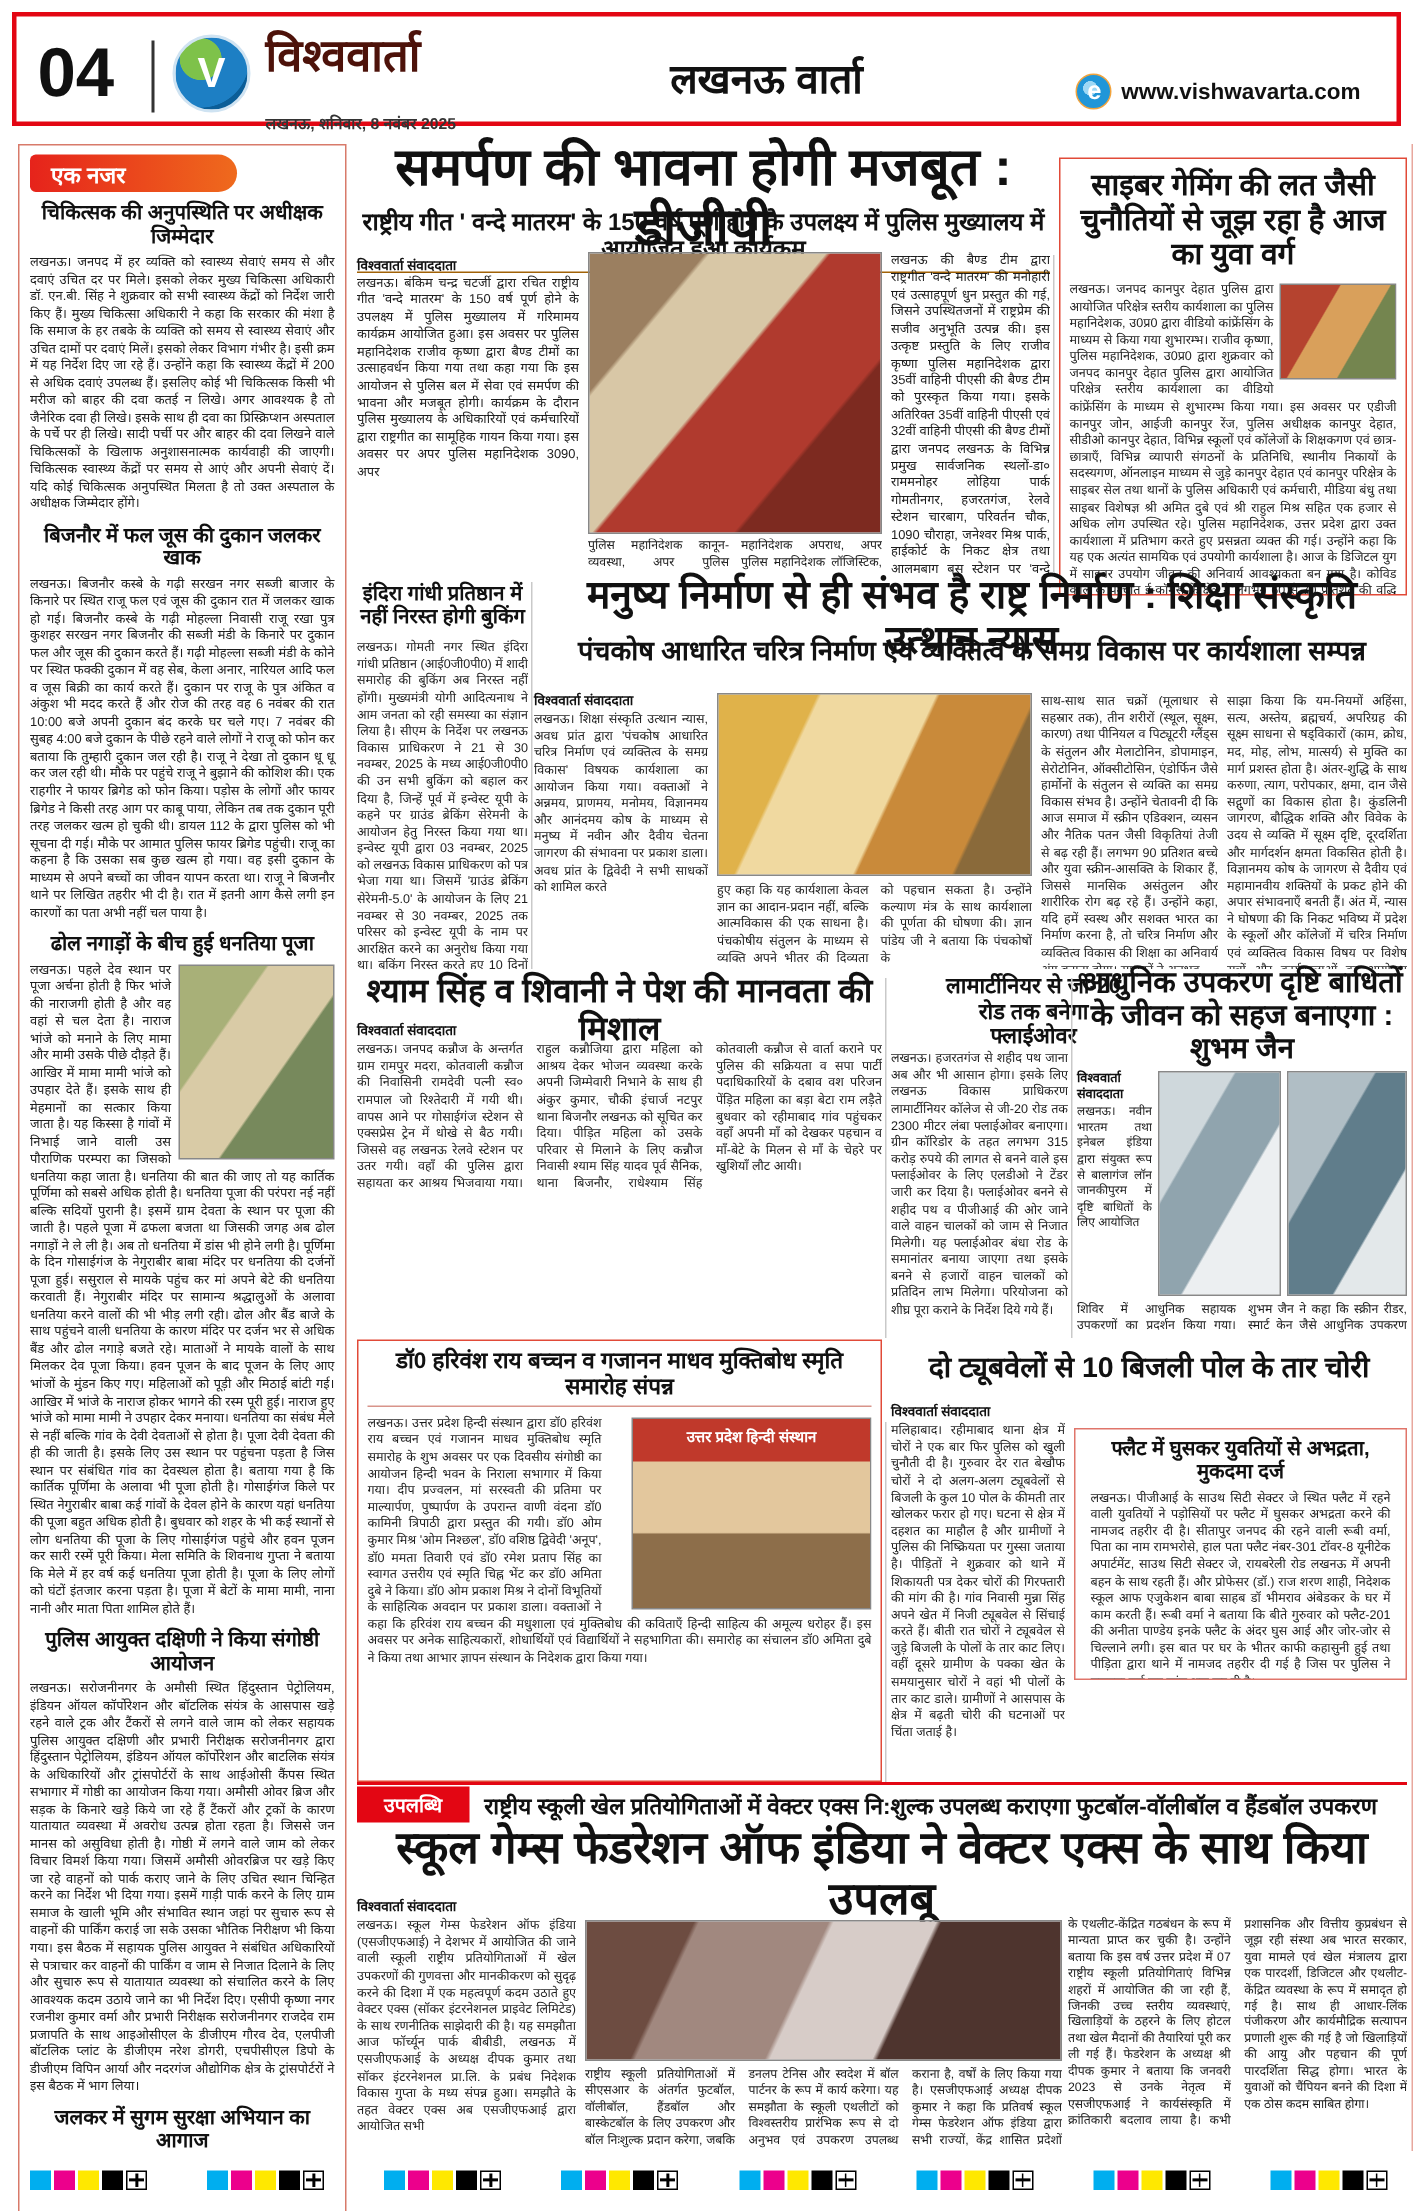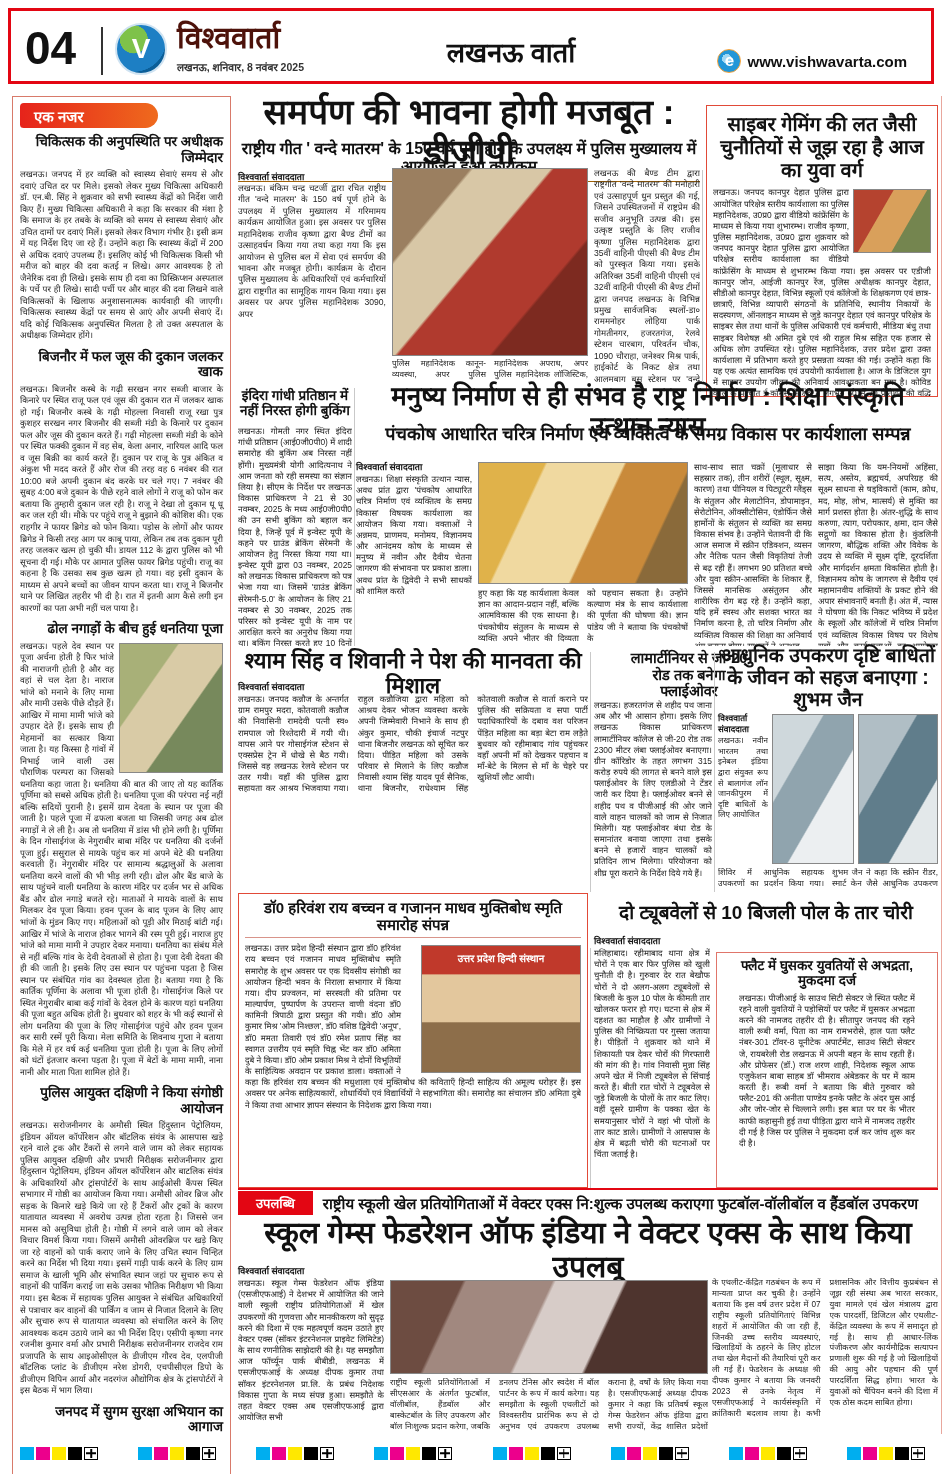--- a/index.html
+++ b/index.html
@@ -12,35 +12,35 @@
   .photo{background:#999;border:1px solid #888;box-sizing:border-box;}
   
   #header{left:8px;top:8px;width:926px;height:76px;border:3px solid #e30613;box-sizing:border-box;background:#fff;}
   #pagenum{left:14px;top:14px;font-size:46px;font-weight:bold;color:#111;line-height:1;}
   #hdr-div{left:90px;top:16px;width:2px;height:48px;background:#333;}
   #logo{left:104px;top:12px;width:52px;height:52px;border-radius:50%;
         background:radial-gradient(circle at 35% 30%,#7ec24a 0 30%,#1d7fc4 31% 70%,#0b5e98 71% 100%);
         display:flex;align-items:center;justify-content:center;color:#fff;font-weight:bold;font-size:28px;border:2px solid #cfe3f2;box-sizing:border-box;}
   #masthead{left:166px;top:10px;}
   #paper-name{font-size:30px;font-weight:bold;color:#4d120a;line-height:1.1;}
-  #dateline{font-size:10.5px;font-weight:bold;color:#333;margin-top:6px;}
+  #dateline{font-size:10.5px;font-weight:bold;color:#333;margin-top:21px;}
   #section-title{left:330px;top:22px;width:340px;text-align:center;font-size:27px;font-weight:bold;color:#111;}
   #site{right:24px;top:38px;display:flex;align-items:center;gap:6px;position:absolute;}
   #e-icon{width:24px;height:24px;border-radius:50%;
           background:radial-gradient(circle at 40% 40%,#9ed8f5 0 25%,#2196d8 26% 100%);
           color:#fff;font-weight:bold;font-size:17px;display:flex;align-items:center;justify-content:center;
           border:1px solid #f2a33c;box-sizing:border-box;}
   #site-text{font-size:15px;font-weight:bold;color:#111;}
   
   #sidebar{left:12px;top:96px;width:219px;height:1439px;border:1px solid #d87a6a;box-sizing:border-box;padding:6px 7px;overflow:hidden;}
   #eknajar{width:138px;height:25px;border-radius:4px 13px 13px 4px;
            background:linear-gradient(90deg,#e6231b,#ef6a1d);color:#fff;font-weight:bold;font-size:15px;
            display:flex;align-items:center;padding-left:14px;box-sizing:border-box;margin-bottom:6px;}
   .sb-art{margin-bottom:7px;}
-  .sb-hl{font-size:13.5px;font-weight:bold;color:#111;text-align:right;line-height:1.15;margin:3px 0 4px 0;}
+  .sb-hl{font-size:13.5px;font-weight:bold;color:#111;text-align:center;line-height:1.15;margin:3px 0 4px 0;}
   .sb-body{font-size:8.6px;line-height:1.34;text-align:justify;color:#1d1d1d;}
   .sb-photo{float:right;width:102px;height:128px;margin:2px 0 3px 5px;
             background:linear-gradient(125deg,#a8b078 0 30%,#d9cba6 31% 60%,#77895c 61% 100%);border:1px solid #888;}
   
   .redbox{border:1.5px solid #e14a38;box-sizing:border-box;padding:5px 6px;}
   
   #footer{left:0;top:1440px;width:945px;height:26px;display:flex;justify-content:space-around;align-items:center;position:absolute;}
   .cmyk{display:flex;gap:2px;}
   .sw{width:14px;height:13px;display:inline-block;}
   .sw.c{background:#00aeef;} .sw.m{background:#ec008c;} .sw.y{background:#ffe800;} .sw.k{background:#000;}
@@ -89,21 +89,21 @@
         <span>लखनऊ। पहले देव स्थान पर पूजा अर्चना होती है फिर भांजे की नाराजगी होती है और वह वहां से चल देता है। नाराज भांजे को मनाने के लिए मामा और मामी उसके पीछे दौड़ते हैं। आखिर में मामा मामी भांजे को उपहार देते हैं। इसके साथ ही मेहमानों का सत्कार किया जाता है। यह किस्सा है गांवों में निभाई जाने वाली उस पौराणिक परम्परा का जिसको धनतिया कहा जाता है। धनतिया की बात की जाए तो यह कार्तिक पूर्णिमा को सबसे अधिक होती है। धनतिया पूजा की परंपरा नई नहीं बल्कि सदियों पुरानी है। इसमें ग्राम देवता के स्थान पर पूजा की जाती है। पहले पूजा में ढफला बजता था जिसकी जगह अब ढोल नगाड़ों ने ले ली है। अब तो धनतिया में डांस भी होने लगी है। पूर्णिमा के दिन गोसाईगंज के नेगुराबीर बाबा मंदिर पर धनतिया की दर्जनों पूजा हुई। ससुराल से मायके पहुंच कर मां अपने बेटे की धनतिया करवाती हैं। नेगुराबीर मंदिर पर सामान्य श्रद्धालुओं के अलावा धनतिया करने वालों की भी भीड़ लगी रही। ढोल और बैंड बाजे के साथ पहुंचने वाली धनतिया के कारण मंदिर पर दर्जन भर से अधिक बैंड और ढोल नगाड़े बजते रहे। माताओं ने मायके वालों के साथ मिलकर देव पूजा किया। हवन पूजन के बाद पूजन के लिए आए भांजों के मुंडन किए गए। महिलाओं को पूड़ी और मिठाई बांटी गई। आखिर में भांजे के नाराज होकर भागने की रस्म पूरी हुई। नाराज हुए भांजे को मामा मामी ने उपहार देकर मनाया। धनतिया का संबंध मेले से नहीं बल्कि गांव के देवी देवताओं से होता है। पूजा देवी देवता की ही की जाती है। इसके लिए उस स्थान पर पहुंचना पड़ता है जिस स्थान पर संबंधित गांव का देवस्थल होता है। बताया गया है कि कार्तिक पूर्णिमा के अलावा भी पूजा होती है। गोसाईगंज किले पर स्थित नेगुराबीर बाबा कई गांवों के देवल होने के कारण यहां धनतिया की पूजा बहुत अधिक होती है। बुधवार को शहर के भी कई स्थानों से लोग धनतिया की पूजा के लिए गोसाईगंज पहुंचे और हवन पूजन कर सारी रस्में पूरी किया। मेला समिति के शिवनाथ गुप्ता ने बताया कि मेले में हर वर्ष कई धनतिया पूजा होती है। पूजा के लिए लोगों को घंटों इंतजार करना पड़ता है। पूजा में बेटों के मामा मामी, नाना नानी और माता पिता शामिल होते हैं।</span>
       </div>
     </div>
 
     <div class="sb-art">
       <div class="sb-hl">पुलिस आयुक्त दक्षिणी ने  किया संगोष्ठी आयोजन</div>
       <div class="sb-body">लखनऊ। सरोजनीनगर के अमौसी स्थित हिंदुस्तान पेट्रोलियम, इंडियन ऑयल कॉर्पोरेशन और बॉटलिक संयंत्र के आसपास खड़े रहने वाले ट्रक और टैंकरों से लगने वाले जाम को लेकर सहायक पुलिस आयुक्त दक्षिणी और प्रभारी निरीक्षक सरोजनीनगर द्वारा हिंदुस्तान पेट्रोलियम, इंडियन ऑयल कॉर्पोरेशन और बाटलिक संयंत्र के अधिकारियों और ट्रांसपोर्टरों के साथ आईओसी कैंपस स्थित सभागार में गोष्ठी का आयोजन किया गया। अमौसी ओवर ब्रिज और सड़क के किनारे खड़े किये जा रहे हैं टैंकरों और ट्रकों के कारण यातायात व्यवस्था में अवरोध उत्पन्न होता रहता है। जिससे जन मानस को असुविधा होती है। गोष्ठी में लगने वाले जाम को लेकर विचार विमर्श किया गया। जिसमें अमौसी ओवरब्रिज पर खड़े किए जा रहे वाहनों को पार्क कराए जाने के लिए उचित स्थान चिन्हित करने का निर्देश भी दिया गया। इसमें गाड़ी पार्क करने के लिए ग्राम समाज के खाली भूमि और संभावित स्थान जहां पर सुचारु रूप से वाहनों की पार्किंग कराई जा सके उसका भौतिक निरीक्षण भी किया गया। इस बैठक में सहायक पुलिस आयुक्त ने संबंधित अधिकारियों से पत्राचार कर वाहनों की पार्किंग व जाम से निजात दिलाने के लिए और सुचारु रूप से यातायात व्यवस्था को संचालित करने के लिए आवश्यक कदम उठाये जाने का भी निर्देश दिए। एसीपी कृष्णा नगर रजनीश कुमार वर्मा और प्रभारी निरीक्षक सरोजनीनगर राजदेव राम प्रजापति के साथ आइओसीएल के डीजीएम गौरव देव, एलपीजी बॉटलिक प्लांट के डीजीएम नरेश डोगरी, एचपीसीएल डिपो के डीजीएम विपिन आर्या और नदरगंज औद्योगिक क्षेत्र के ट्रांसपोर्टरों ने इस बैठक में भाग लिया।</div>
     </div>
 
     <div class="sb-art">
-      <div class="sb-hl">जनपद में सुगम सुरक्षा अभियान का आगाज</div>
+      <div class="sb-hl">जलकर में सुगम सुरक्षा अभियान का आगाज</div>
 
     </div>
 
   </div>
 
   <div class="abs hl" style="left:238px;top:92px;width:462px;font-size:35px;">समर्पण की भावना होगी मजबूत : डीजीपी</div>
   <div class="abs hl" style="left:238px;top:140px;width:462px;font-size:16px;border-bottom:1px solid #a16207;padding-bottom:5px;">राष्ट्रीय गीत ' वन्दे मातरम' के 150 वर्ष पूर्ण होने के उपलक्ष्य में पुलिस मुख्यालय में आयोजित हुआ कार्यक्रम</div>
   <div class="abs byline" style="left:238px;top:170px;">विश्ववार्ता संवाददाता</div>
   <div class="abs body" style="left:238px;top:183px;width:148px;height:199px;">लखनऊ। बंकिम चन्द्र चटर्जी द्वारा रचित राष्ट्रीय गीत 'वन्दे मातरम' के 150 वर्ष पूर्ण होने के उपलक्ष्य में पुलिस मुख्यालय में गरिमामय कार्यक्रम आयोजित हुआ। इस अवसर पर पुलिस महानिदेशक राजीव कृष्णा द्वारा बैण्ड टीमों का उत्साहवर्धन किया गया तथा कहा गया कि इस आयोजन से पुलिस बल में सेवा एवं समर्पण की भावना और मजबूत होगी। कार्यक्रम के दौरान पुलिस मुख्यालय के अधिकारियों एवं कर्मचारियों द्वारा राष्ट्रगीत का सामूहिक गायन किया गया। इस अवसर पर अपर पुलिस महानिदेशक 3090, अपर</div>
   <div class="abs photo" style="left:392px;top:168px;width:196px;height:188px;background:linear-gradient(130deg,#9b7f60 0 22%,#d8c7a6 23% 45%,#b03a2e 46% 72%,#7d2a20 73% 100%);"></div>
@@ -149,21 +149,21 @@
     <div class="body" style="font-size:8.4px;">
       <span style="float:right;width:160px;height:128px;margin:2px 0 4px 20px;border:1px solid #888;display:inline-block;background:linear-gradient(180deg,#c0392b 0 22%,#e3c79d 23% 60%,#8d6e4a 61% 100%);box-sizing:border-box;text-align:center;color:#fff;font-weight:bold;font-size:10px;line-height:2.6;"><span>उत्तर प्रदेश हिन्दी संस्थान</span></span>
       <span>लखनऊ। उत्तर प्रदेश हिन्दी संस्थान द्वारा डॉ0 हरिवंश राय बच्चन एवं गजानन माधव मुक्तिबोध स्मृति समारोह के शुभ अवसर पर एक दिवसीय संगोष्ठी का आयोजन हिन्दी भवन के निराला सभागार में किया गया। दीप प्रज्वलन, मां सरस्वती की प्रतिमा पर माल्यार्पण, पुष्पार्पण के उपरान्त वाणी वंदना डॉ0 कामिनी त्रिपाठी द्वारा प्रस्तुत की गयी। डॉ0 ओम कुमार मिश्र 'ओम निश्छल', डॉ0 वशिष्ठ द्विवेदी 'अनूप', डॉ0 ममता तिवारी एवं डॉ0 रमेश प्रताप सिंह का स्वागत उत्तरीय एवं स्मृति चिह्न भेंट कर डॉ0 अमिता दुबे ने किया। डॉ0 ओम प्रकाश मिश्र ने दोनों विभूतियों के साहित्यिक अवदान पर प्रकाश डाला। वक्ताओं ने कहा कि हरिवंश राय बच्चन की मधुशाला एवं मुक्तिबोध की कविताएँ हिन्दी साहित्य की अमूल्य धरोहर हैं। इस अवसर पर अनेक साहित्यकारों, शोधार्थियों एवं विद्यार्थियों ने सहभागिता की। समारोह का संचालन डॉ0 अमिता दुबे ने किया तथा आभार ज्ञापन संस्थान के निदेशक द्वारा किया गया।</span>
     </div>
   </div>
 
   <div class="abs hl" style="left:594px;top:902px;width:344px;font-size:19px;">दो ट्यूबवेलों से 10 बिजली पोल के तार चोरी</div>
   <div class="abs byline" style="left:594px;top:934px;">विश्ववार्ता संवाददाता</div>
   <div class="abs body" style="left:594px;top:948px;width:116px;height:240px;font-size:8.4px;">मलिहाबाद। रहीमाबाद थाना क्षेत्र में चोरों ने एक बार फिर पुलिस को खुली चुनौती दी है। गुरुवार देर रात बेखौफ चोरों ने दो अलग-अलग ट्यूबवेलों से बिजली के कुल 10 पोल के कीमती तार खोलकर फरार हो गए। घटना से क्षेत्र में दहशत का माहौल है और ग्रामीणों ने पुलिस की निष्क्रियता पर गुस्सा जताया है। पीड़ितों ने शुक्रवार को थाने में शिकायती पत्र देकर चोरों की गिरफ्तारी की मांग की है। गांव निवासी मुन्ना सिंह अपने खेत में निजी ट्यूबवेल से सिंचाई करते हैं। बीती रात चोरों ने ट्यूबवेल से जुड़े बिजली के पोलों के तार काट लिए। वहीं दूसरे ग्रामीण के पक्का खेत के समयानुसार चोरों ने वहां भी पोलों के तार काट डाले। ग्रामीणों ने आसपास के क्षेत्र में बढ़ती चोरी की घटनाओं पर चिंता जताई है।</div>
 
-  <div class="abs" style="left:716px;top:952px;width:222px;height:236px;border:1.5px solid #e0756a;box-sizing:border-box;padding:5px 22px;overflow:hidden;">
+  <div class="abs" style="left:716px;top:952px;width:222px;height:168px;border:1.5px solid #e0756a;box-sizing:border-box;padding:5px 10px;overflow:hidden;">
     <div class="hl" style="font-size:13.5px;margin-bottom:4px;">फ्लैट में घुसकर युवतियों से अभद्रता, मुकदमा दर्ज</div>
     <div class="body" style="font-size:8.4px;">लखनऊ। पीजीआई के साउथ सिटी सेक्टर जे स्थित फ्लैट में रहने वाली युवतियों ने पड़ोसियों पर फ्लैट में घुसकर अभद्रता करने की नामजद तहरीर दी है। सीतापुर जनपद की रहने वाली रूबी वर्मा, पिता का नाम रामभरोसे, हाल पता फ्लैट नंबर-301 टॉवर-8 यूनीटेक अपार्टमेंट, साउथ सिटी सेक्टर जे, रायबरेली रोड लखनऊ में अपनी बहन के साथ रहती हैं। और प्रोफेसर (डॉ.) राज शरण शाही, निदेशक स्कूल आफ एजुकेशन बाबा साहब डॉ भीमराव अंबेडकर के घर में काम करती हैं। रूबी वर्मा ने बताया कि बीते गुरुवार को फ्लैट-201 की अनीता पाण्डेय इनके फ्लैट के अंदर घुस आई और जोर-जोर से चिल्लाने लगी। इस बात पर घर के भीतर काफी कहासुनी हुई तथा पीड़िता द्वारा थाने में नामजद तहरीर दी गई है जिस पर पुलिस ने मुकदमा दर्ज कर जांच शुरू कर दी है।</div>
   </div>
 
   <div class="abs" style="left:238px;top:1188px;width:700px;height:26px;display:flex;align-items:center;gap:10px;border-top:2px solid #e30613;">
     <div style="background:#e30613;color:#fff;font-weight:bold;font-size:13px;padding:3px 18px;">उपलब्धि</div>
     <div style="font-weight:bold;font-size:15px;color:#111;">राष्ट्रीय स्कूली खेल प्रतियोगिताओं में वेक्टर एक्स नि:शुल्क उपलब्ध कराएगा फुटबॉल-वॉलीबॉल व हैंडबॉल उपकरण</div>
   </div>
 
   <div class="abs hl" style="left:238px;top:1216px;width:700px;font-size:30px;">स्कूल गेम्स फेडरेशन ऑफ इंडिया ने वेक्टर एक्स के साथ किया उपलबू</div>

